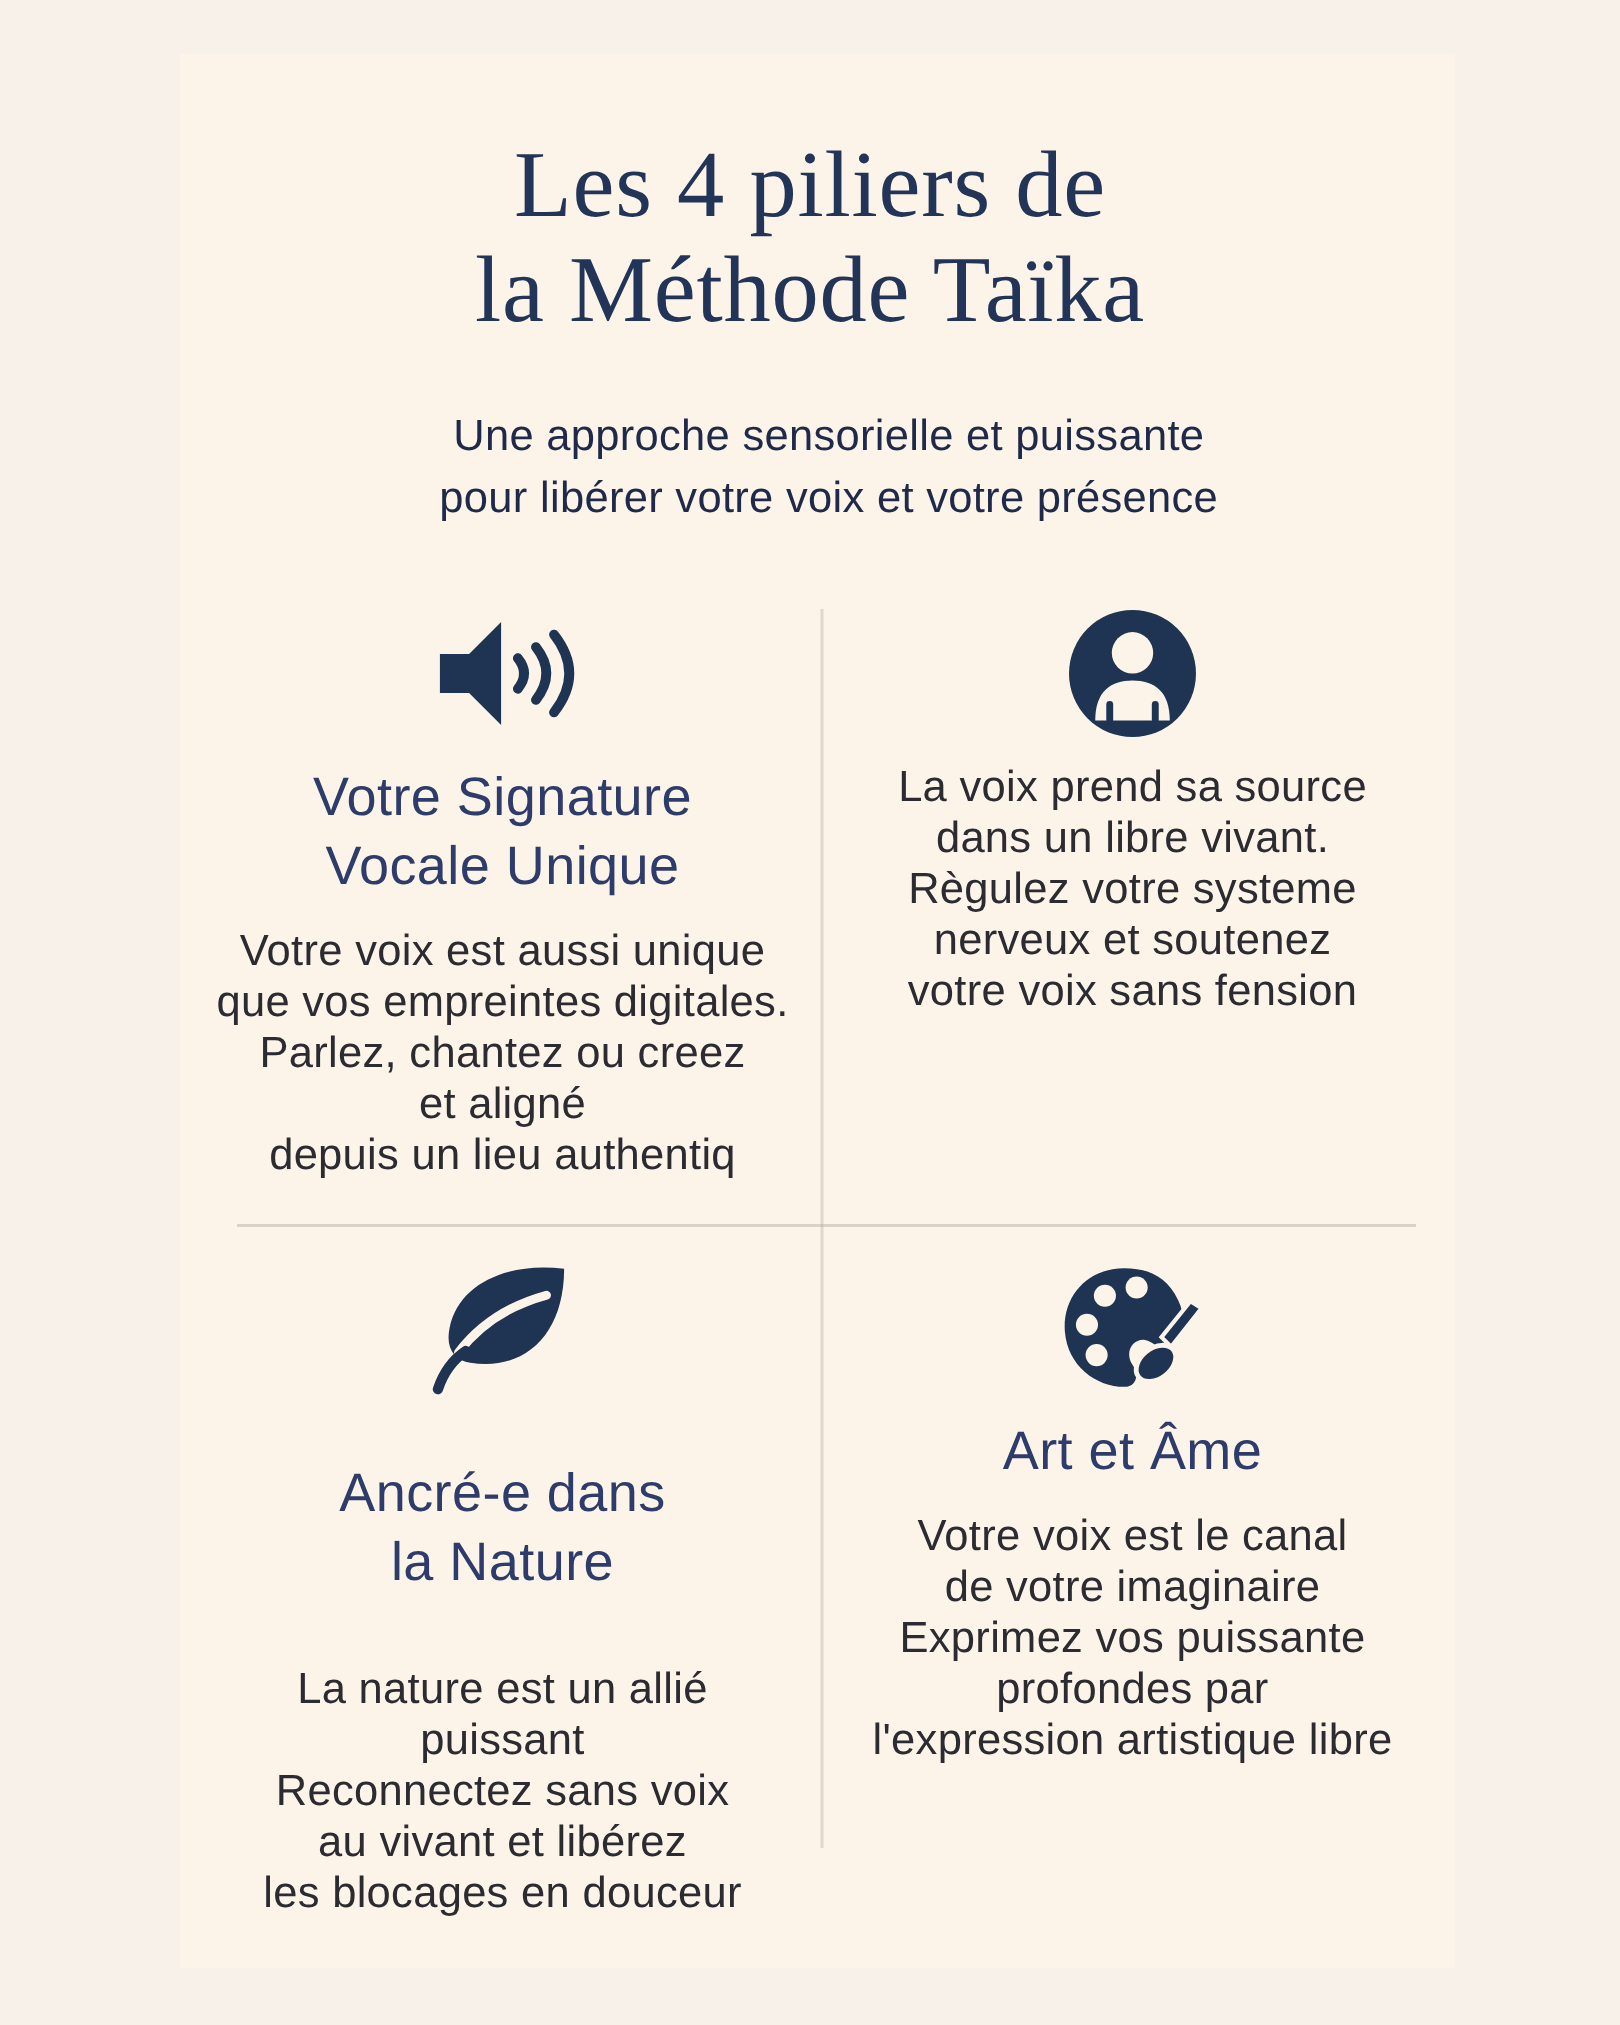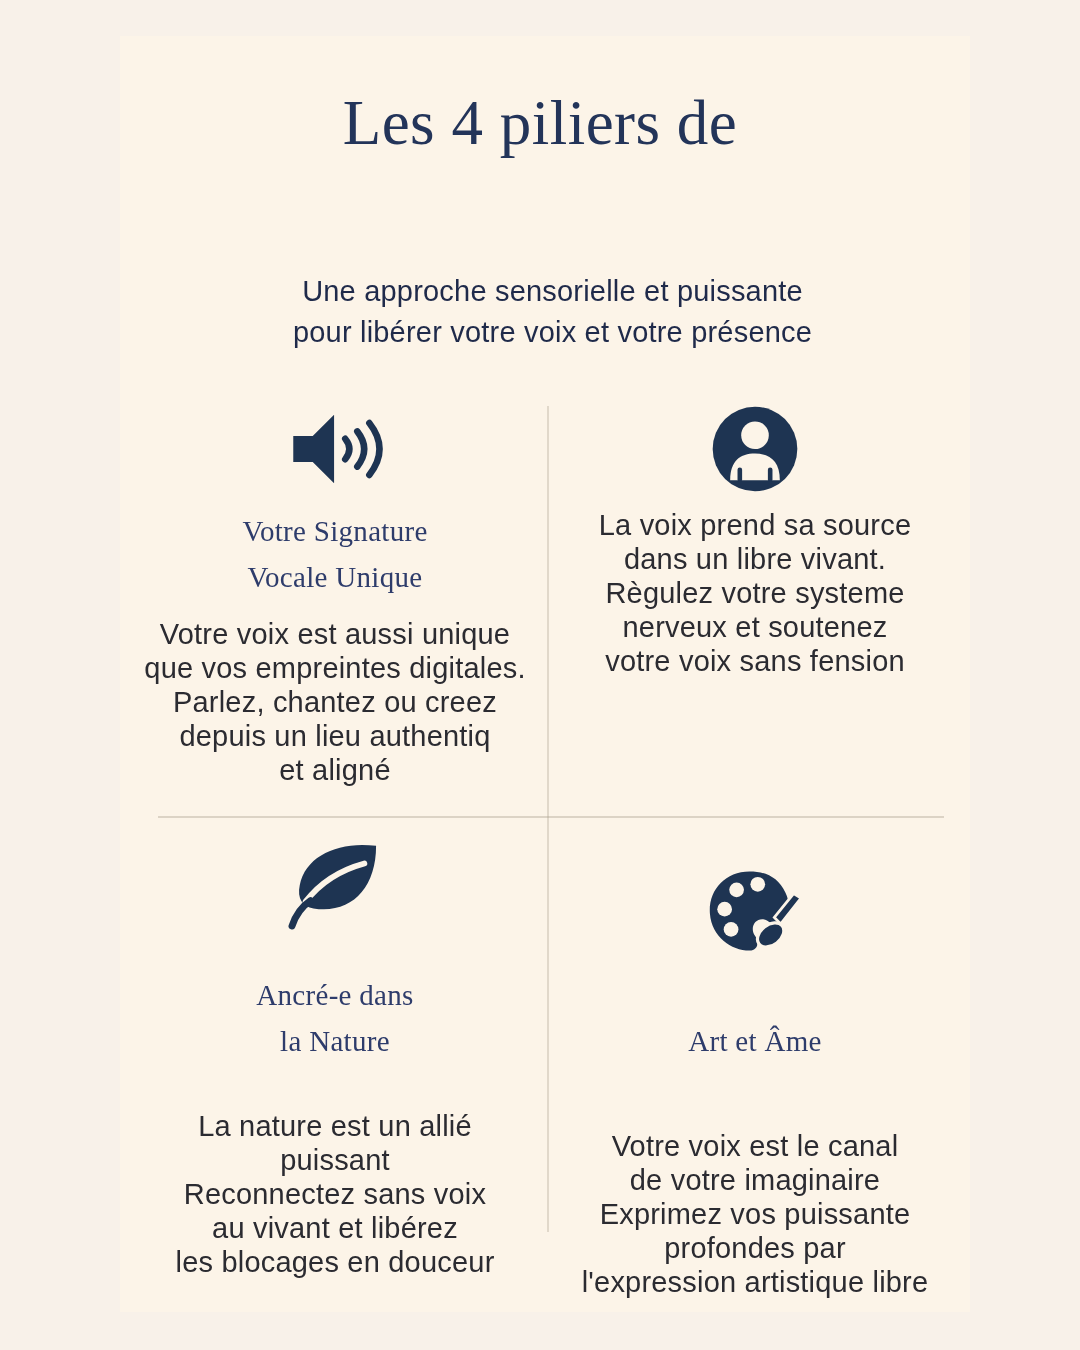--- a/index.html
+++ b/index.html
@@ -43,30 +43,30 @@
   }
   .subtitle .line{display:block;padding-left:25px;}
   .pillar{
     position:absolute;width:410px;
     display:flex;flex-direction:column;align-items:center;
     text-align:center;
   }
   .pillar.tl{left:130px;top:404px;}
   .pillar.tr{left:550px;top:404px;}
   .pillar.bl{left:130px;top:840px;gap:28px;}
-  .pillar.br{left:550px;top:866px;gap:48px;}
+  .pillar.br{left:550px;top:840px;}
   .icon{
     height:90px;display:flex;align-items:center;justify-content:center;
     color:var(--icon-navy);
     margin-bottom:14px;
   }
   .pillar-title{
-    font-family:Liberation Serif, serif;
+    font-family:Liberation Sans, sans-serif;
     font-weight:400;
-    font-size:29px;line-height:46px;
+    font-size:36px;line-height:46px;
     color:var(--heading-blue);
     letter-spacing:.3px;
     margin-bottom:17px;
   }
   .pillar-title .line{display:block;}
   .pillar-body{
     font-size:29px;line-height:34px;font-weight:500;
     color:var(--body-text);
     letter-spacing:.2px;
   }
@@ -81,20 +81,21 @@
   }
 </style>
 </head>
 <body>
 
 <div class="poster">
   <div class="panel"></div>
 
   <h1 class="title">
     <span class="line">Les 4 piliers de</span>
+    <span class="line">la Méthode Taïka</span>
   </h1>
 
   <div class="subtitle">
     <span class="line">Une approche sensorielle et puissante</span>
     <span class="line">pour libérer votre voix et votre présence</span>
   </div>
 
   <div class="divider-v"></div>
   <div class="divider-h"></div>
 
@@ -108,22 +109,22 @@
       </svg>
     </div>
     <h2 class="pillar-title">
       <span class="line">Votre Signature</span>
       <span class="line">Vocale Unique</span>
     </h2>
     <p class="pillar-body">
       <span class="line">Votre voix est aussi unique</span>
       <span class="line">que vos empreintes digitales.</span>
       <span class="line">Parlez, chantez ou creez</span>
+      <span class="line">et aligné</span>
       <span class="line">depuis un lieu authentiq</span>
-      <span class="line">et aligné</span>
     </p>
   </section>
 
   <section class="pillar tr">
     <div class="icon">
       <svg width="92" height="92" viewBox="0 0 100 100" aria-hidden="true">
         <circle cx="50" cy="50" r="46" fill="currentColor"></circle>
         <circle cx="50" cy="35" r="15" style="fill:var(--background-panel)"></circle>
         <path d="M23 84 C23 63 34 55 50 55 C66 55 77 63 77 84 Z" style="fill:var(--background-panel)"></path>
         <rect x="31" y="70" width="5" height="16" rx="2.5" fill="currentColor"></rect>

